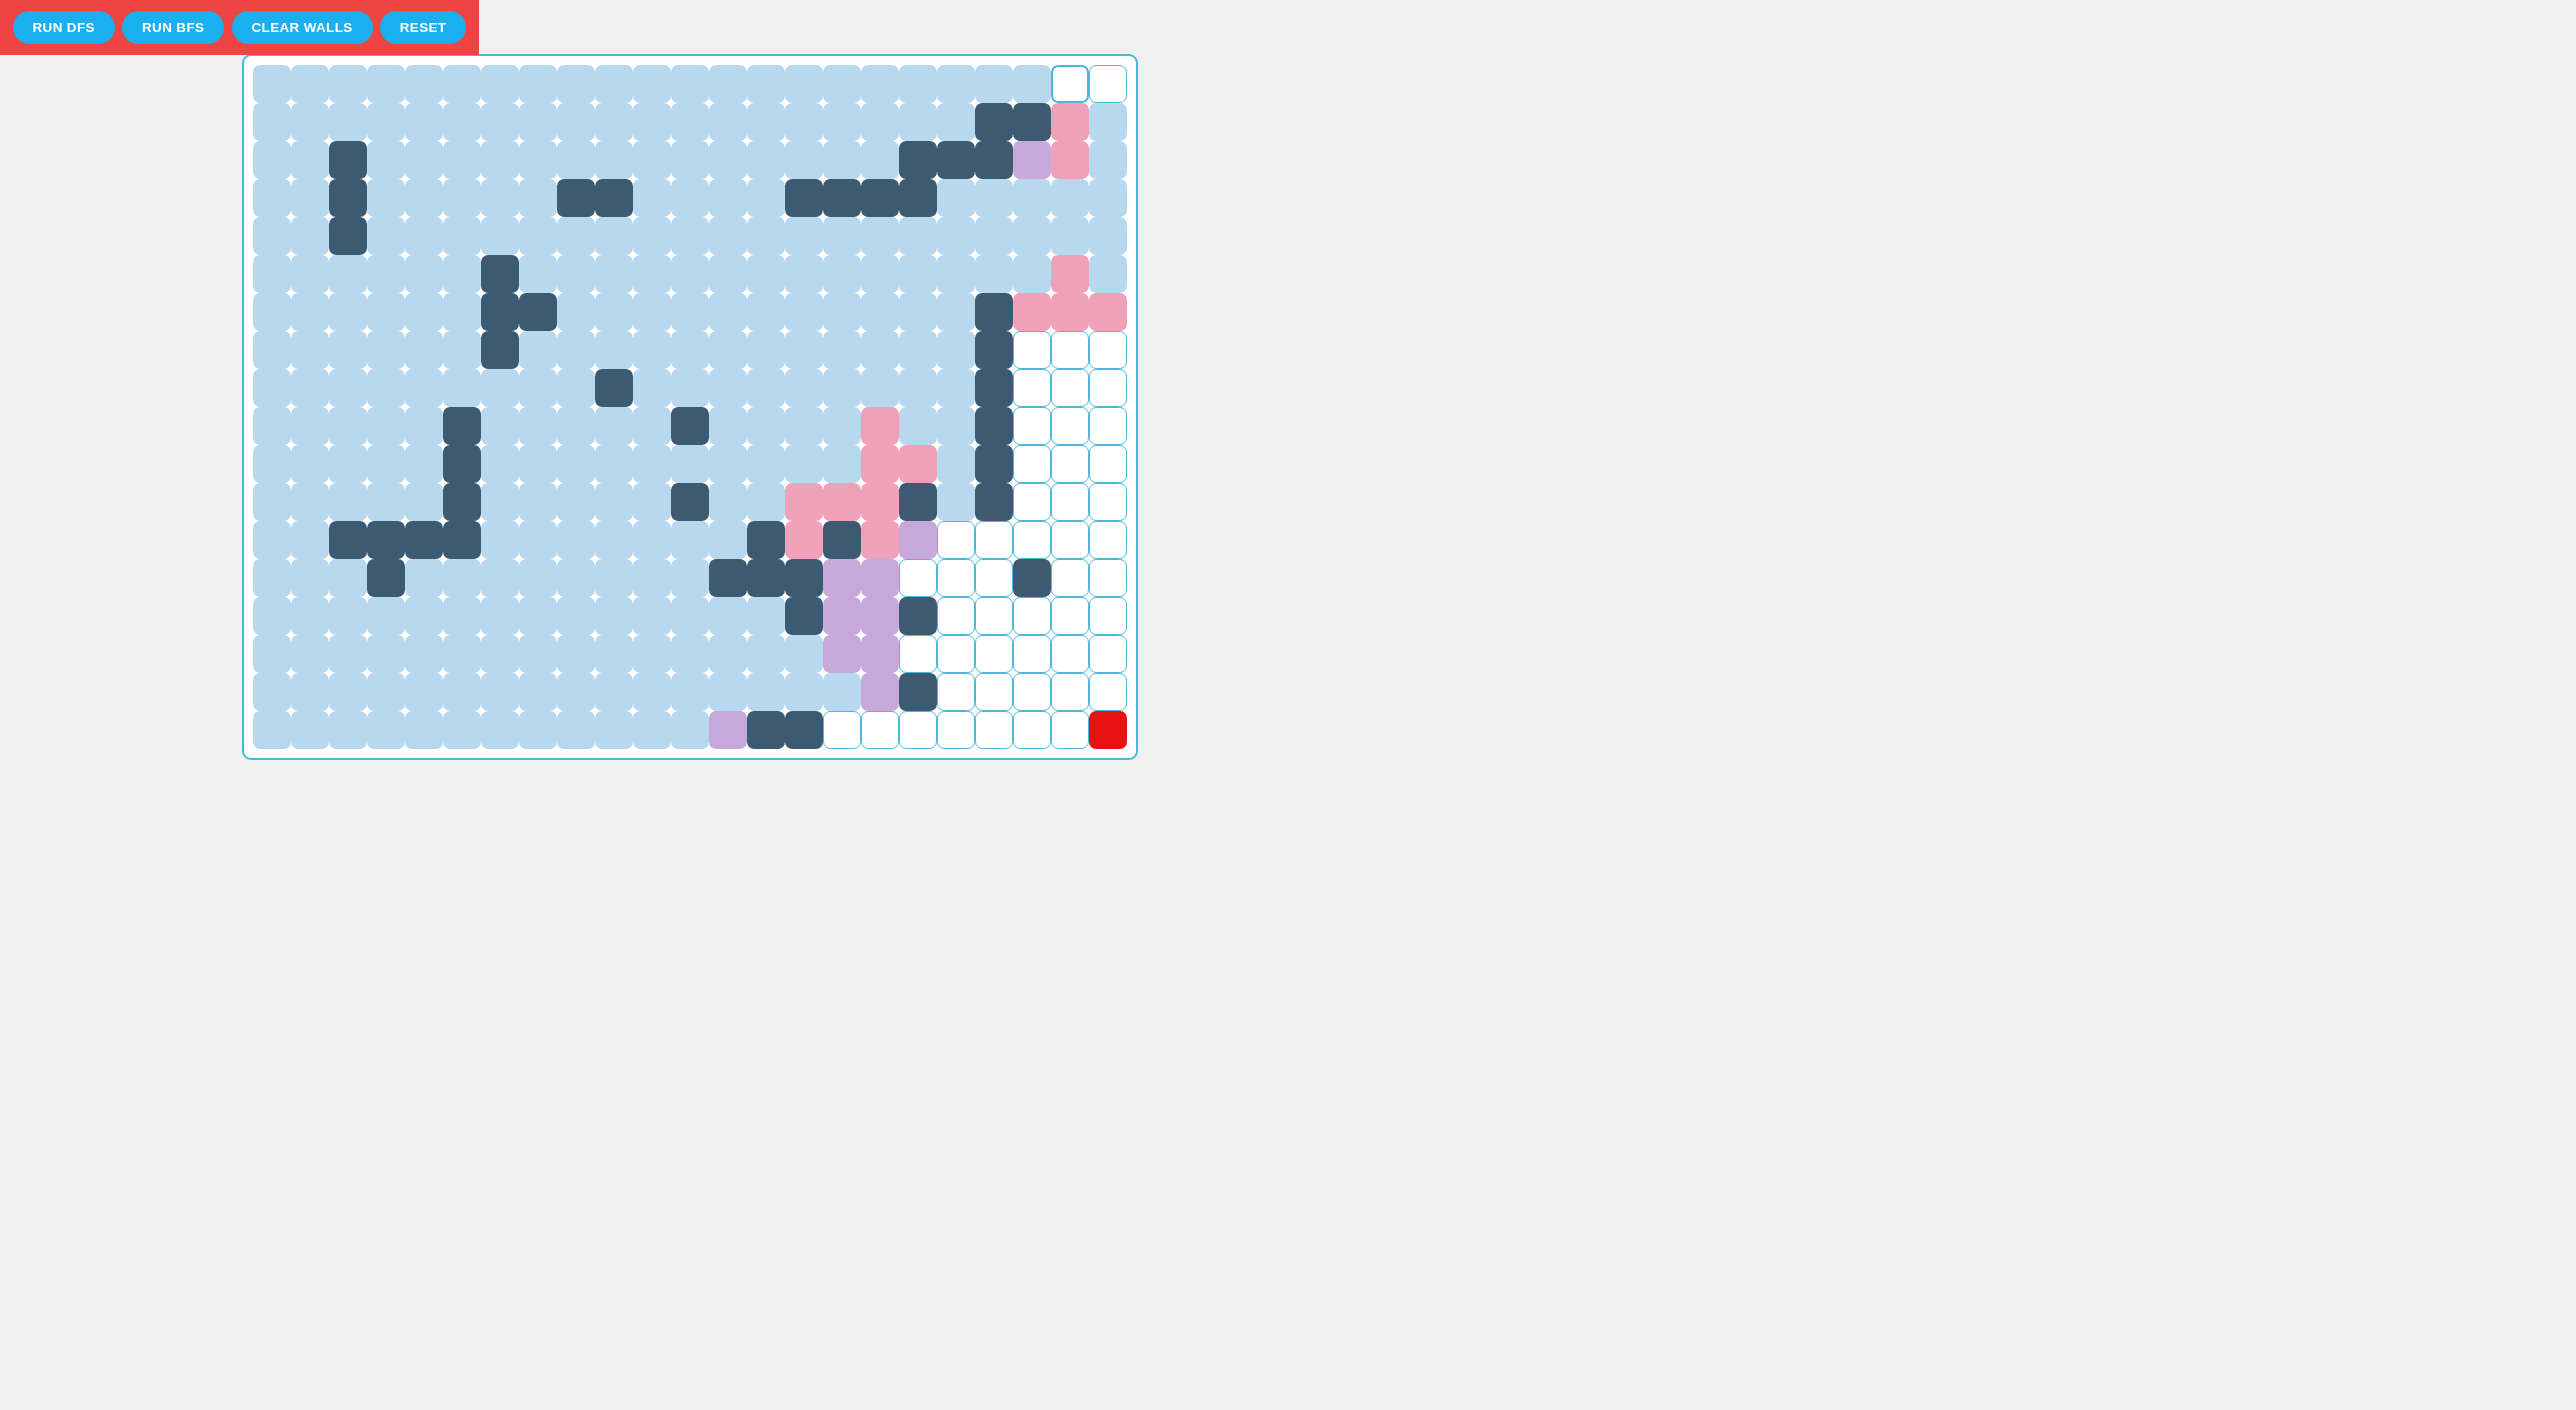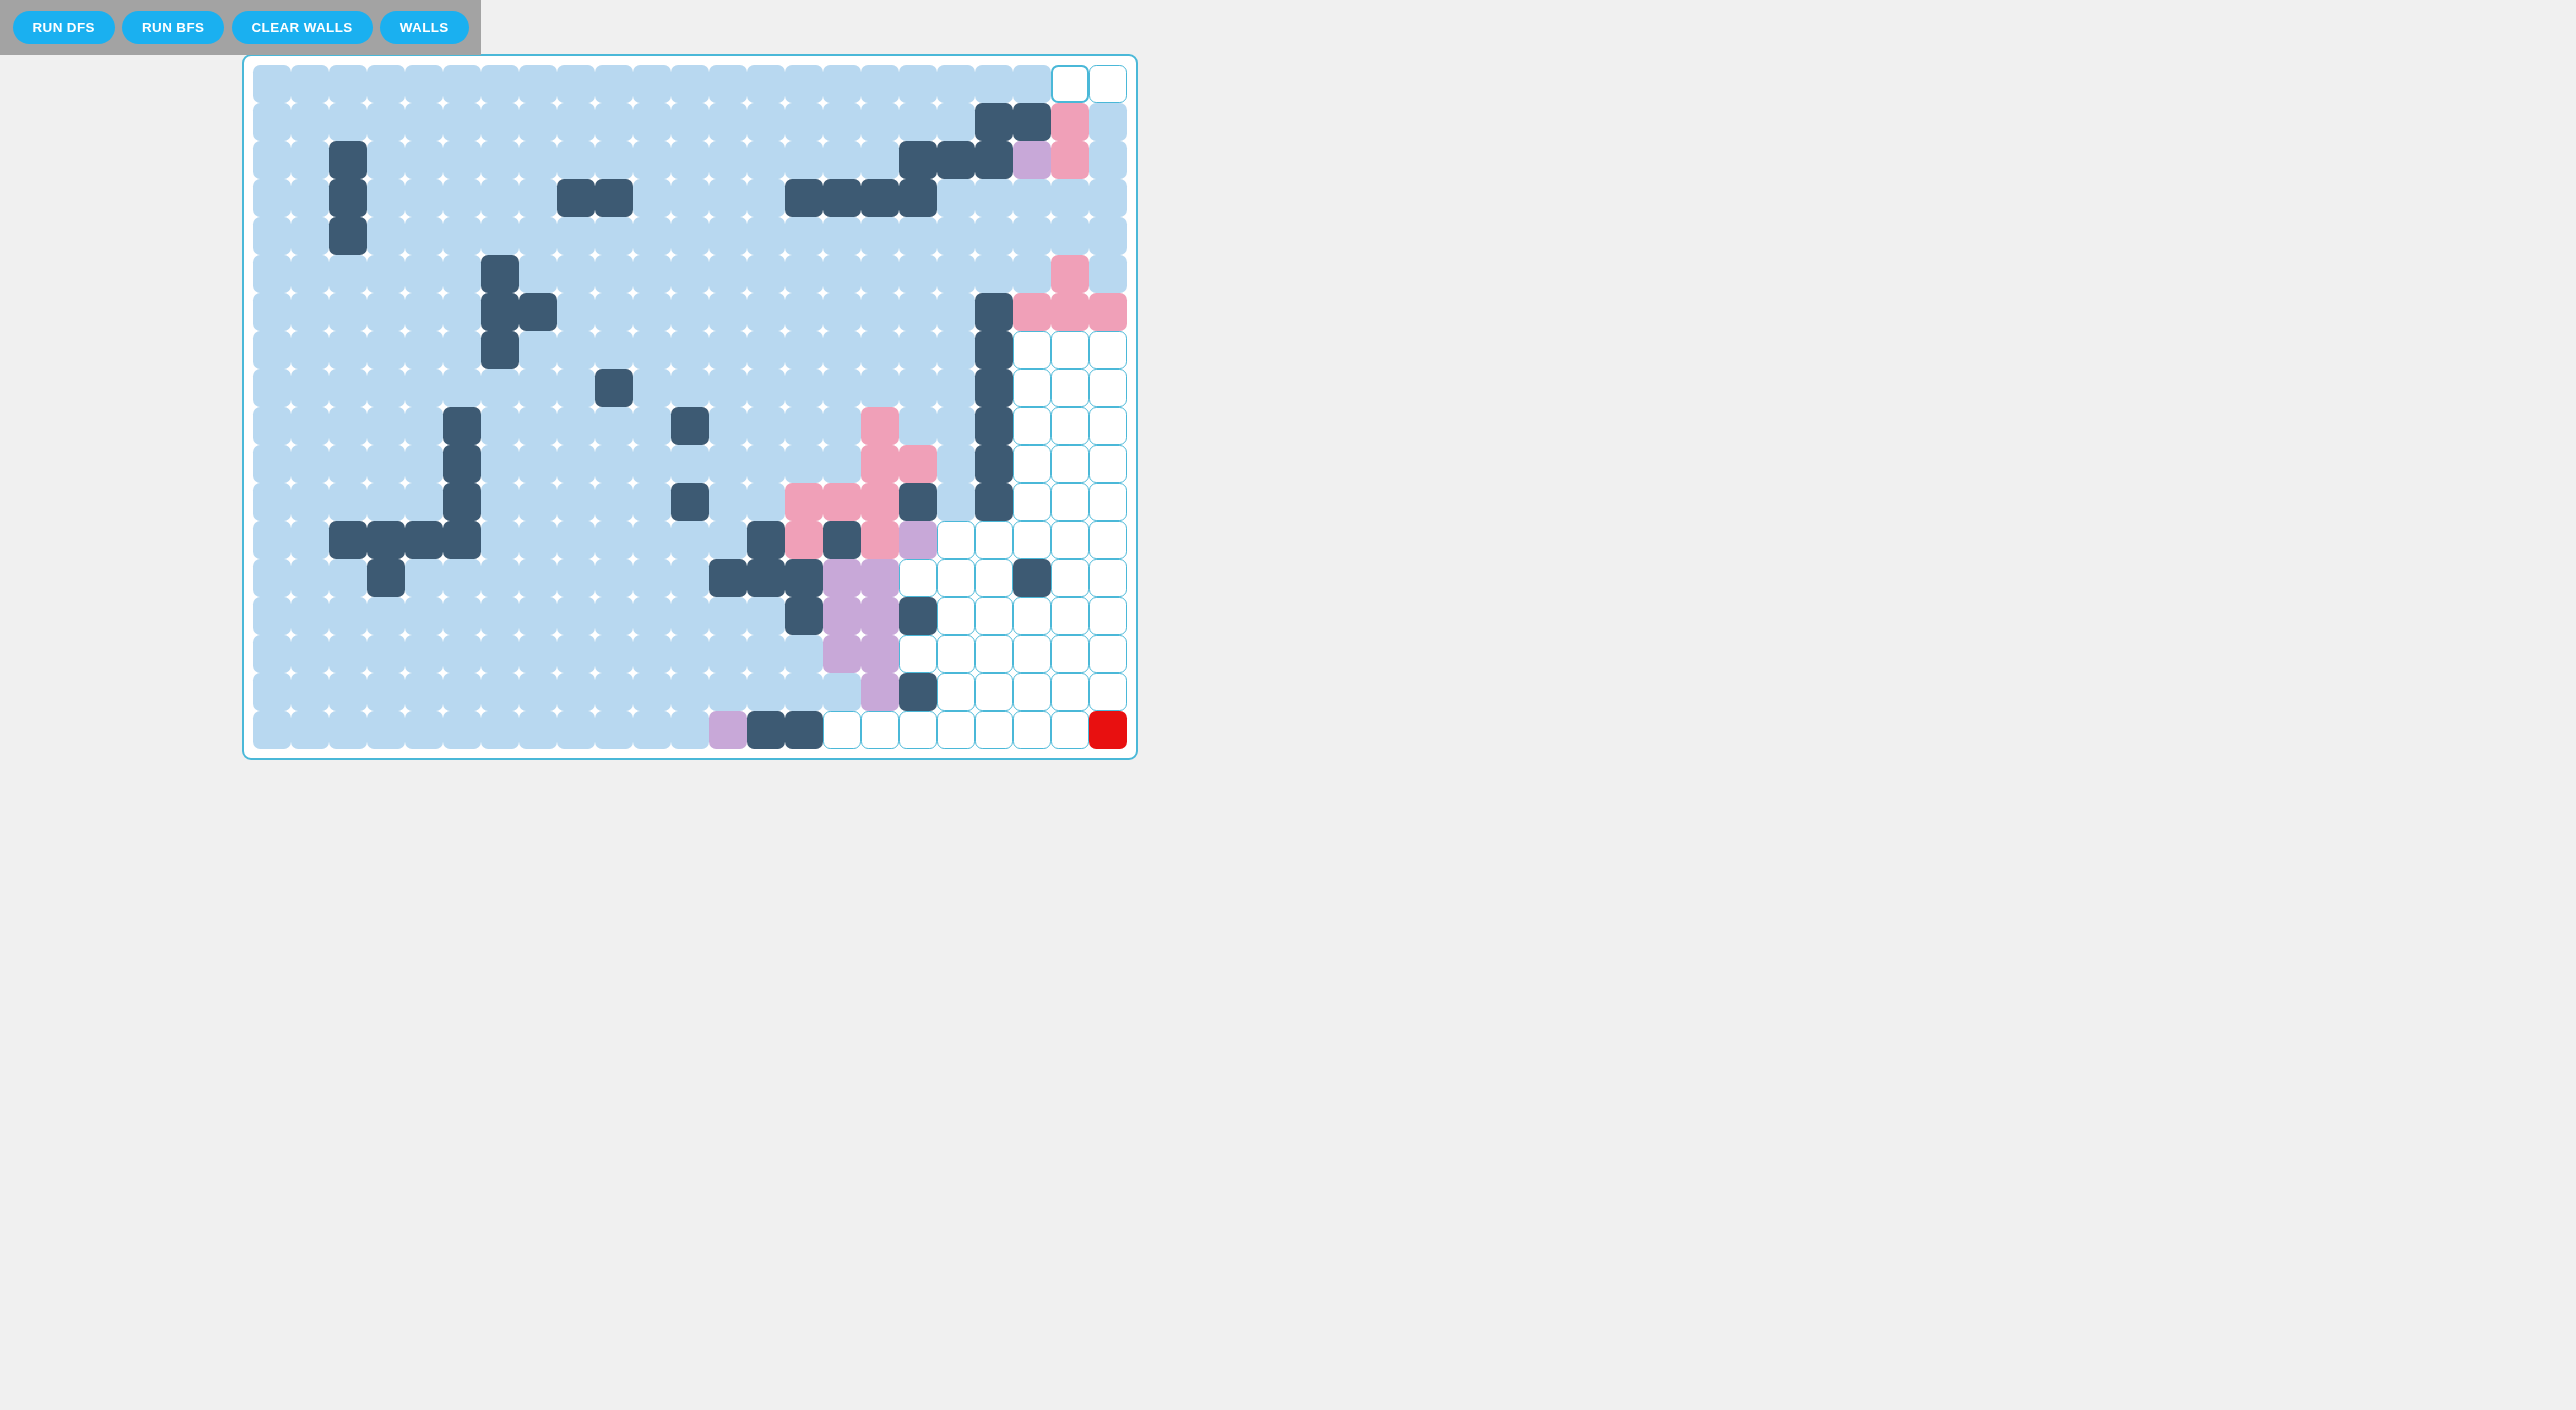--- a/index.html
+++ b/index.html
@@ -5,21 +5,21 @@
     * { margin: 0; padding: 0; box-sizing: border-box; }
     body {
       background: #f0f0f0;
       font-family: Arial, sans-serif;
       overflow: hidden;
     }
     #toolbar {
       display: flex;
       gap: 7.2px;
       padding: 10.8px 12.5px;
-      background: #a3a3a3;
+      background: #ef4444;
       position: fixed;
       top: 0;
       left: 0;
       z-index: 10;
     }
     .toolbar-btn {
       padding: 9px 20px;
       border: none;
       border-radius: 18px;
       background: #1ab0f0;
@@ -60,21 +60,21 @@
   </style>
 </head>
 <body>
 
 
 
 <div id="toolbar">
   <button class="toolbar-btn">RUN DFS</button>
   <button class="toolbar-btn">RUN BFS</button>
   <button class="toolbar-btn">CLEAR WALLS</button>
-  <button class="toolbar-btn">WALLS</button>
+  <button class="toolbar-btn">RESET</button>
 </div>
 
 <div id="grid-container">
   <div id="grid" style="grid-template-columns: repeat(23, 38px); grid-template-rows: repeat(18, 38px);">
       <div class="cell cell-empty"></div>
       <div class="cell cell-empty"></div>
       <div class="cell cell-empty"></div>
       <div class="cell cell-empty"></div>
       <div class="cell cell-empty"></div>
       <div class="cell cell-empty"></div>

